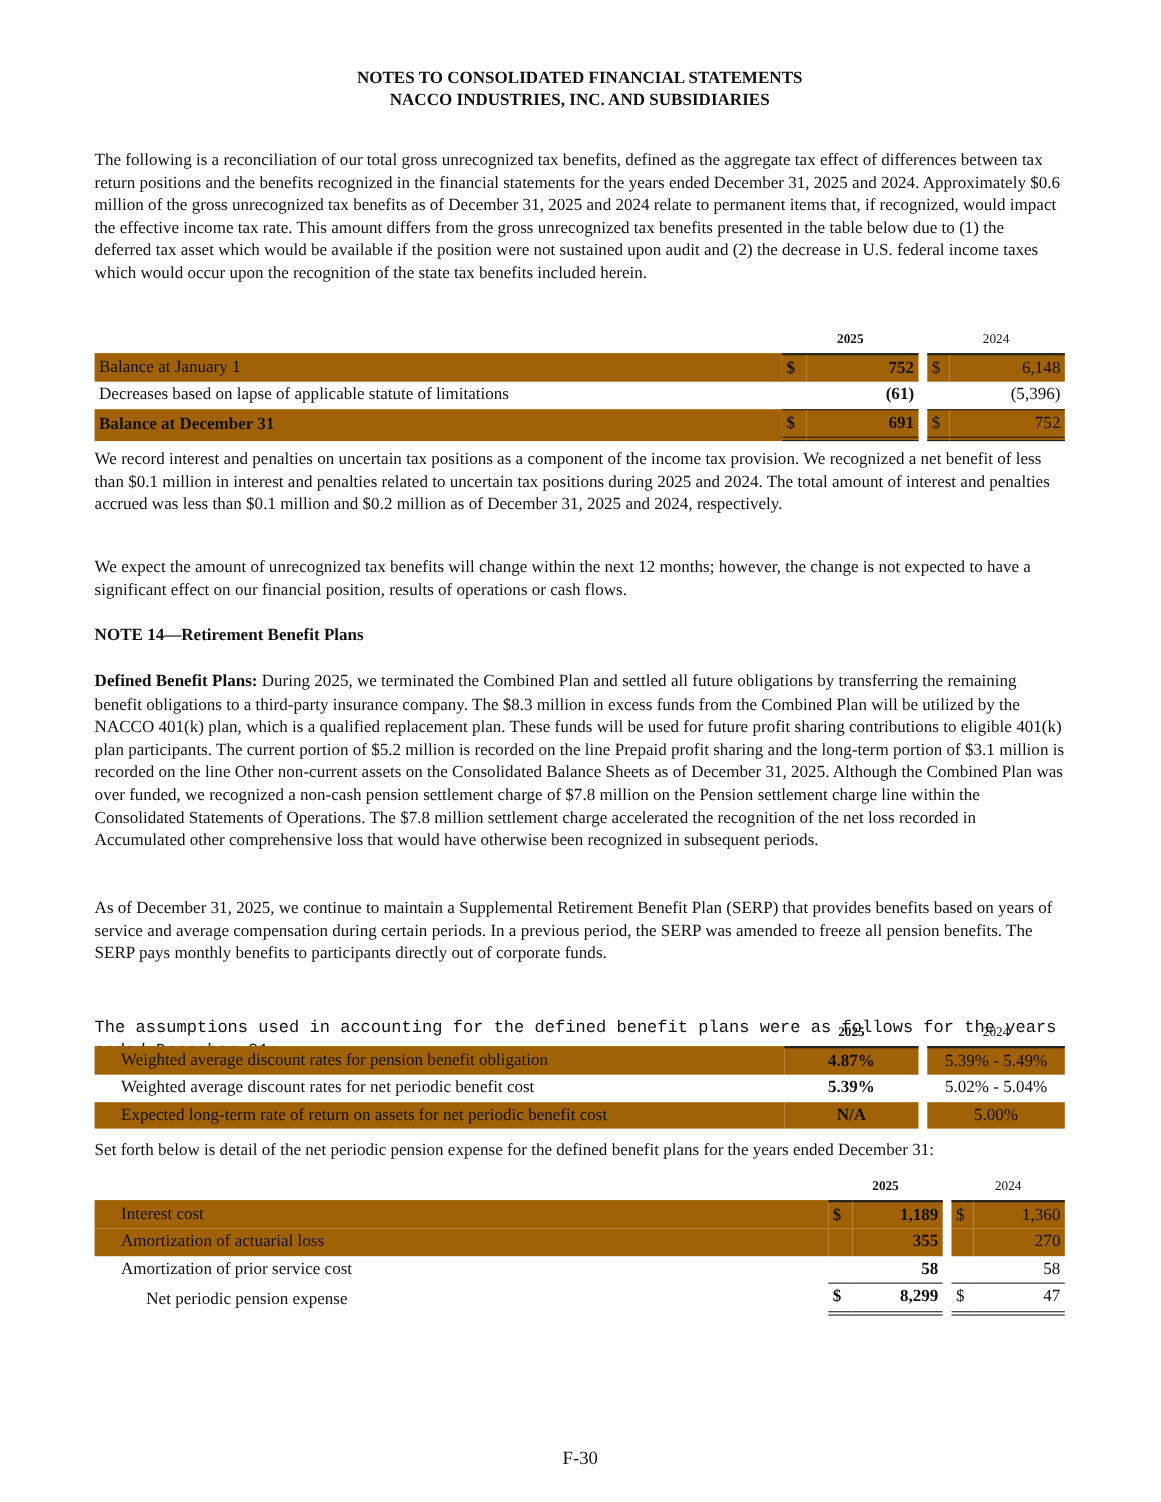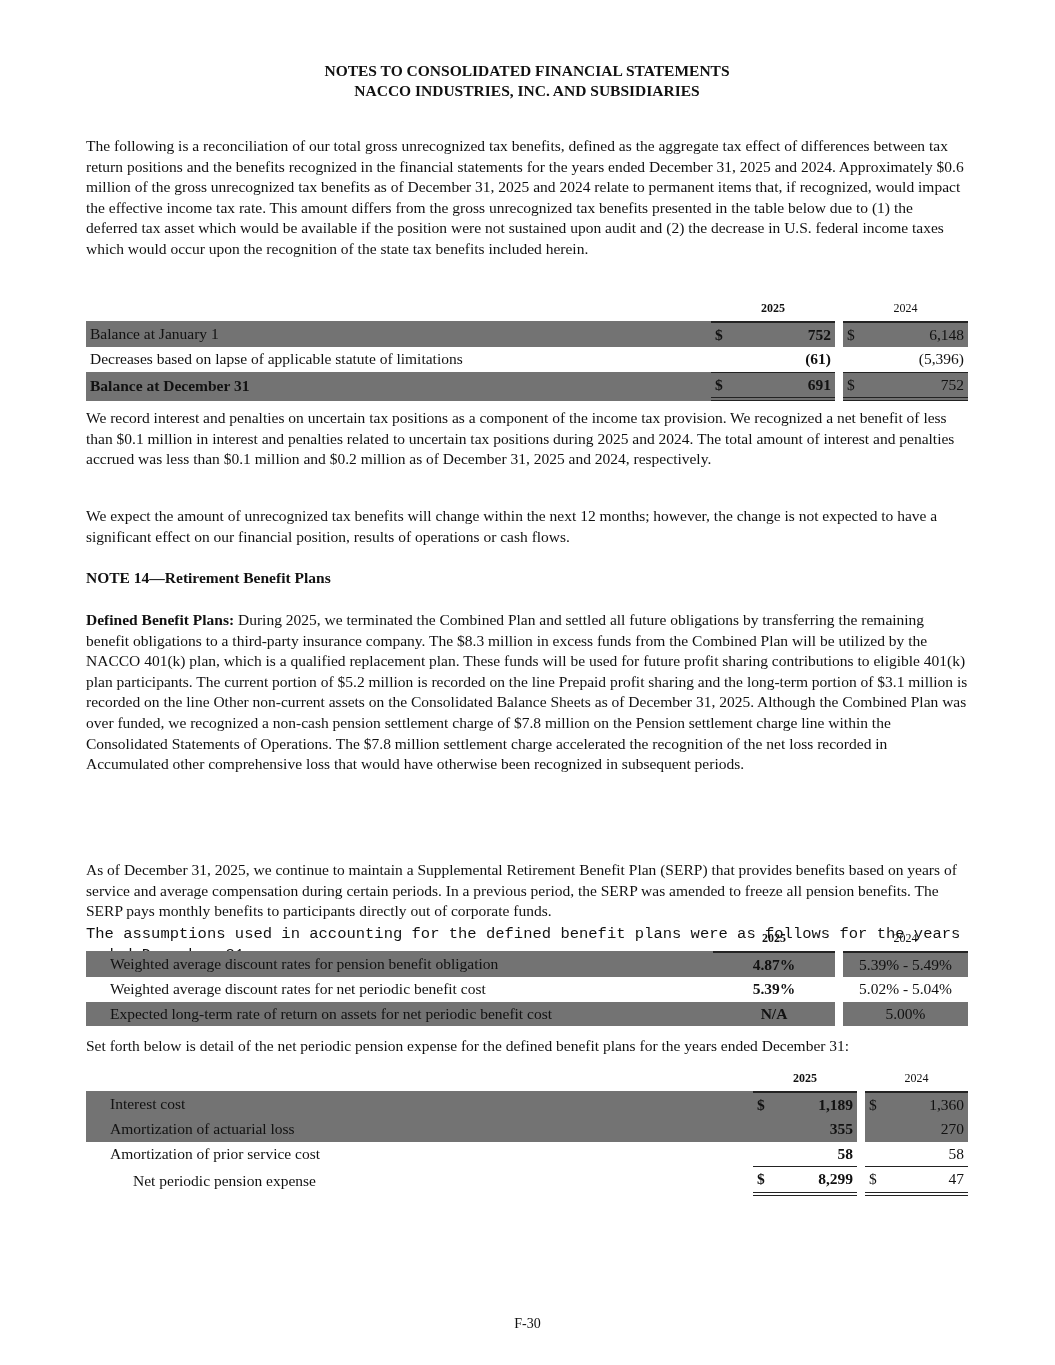--- a/index.html
+++ b/index.html
@@ -9,35 +9,35 @@
   }
   .page { position: absolute; left: 86px; top: 0; width: 882px; }
   .hdr { font-weight: bold; font-size: 15.5px; line-height: 20px; }
   .hdr-italic { font-style: italic; line-height: 20px; }
   .para { line-height: 20.6px; margin: 0; }
   .bold { font-weight: bold; }
   .abs { position: absolute; left: 0; width: 882px; }
 
   table.fin { border-collapse: separate; border-spacing: 0; width: 882px; }
   table.fin td { padding: 0; height: 24.5px; line-height: 24.5px; white-space: nowrap; }
-  .shade td { background: #737373; }
+  .shade td { background: #a16207; }
   .yr { font-size: 12px; text-align: center; line-height: 16px !important; height: 16px !important; }
   .yr-cur { font-weight: bold; }
   .gap { width: 8px; background: transparent !important; }
   .topline td.c1, .topline td.c2 { border-top: 2px solid #222; }
   .dbl td.c1, .dbl td.c2 { border-bottom: 4px double #222; }
   .sgl td.c1, .sgl td.c2 { border-top: 1.5px solid #222; }
   .dollar { text-align: left; padding-left: 4px !important; }
   .num { text-align: right; padding-right: 4px !important; }
   .lbl { padding-left: 4px !important; }
   .lbl-ind { padding-left: 24px !important; }
   .lbl-ind2 { padding-left: 26px !important; }
   .lbl-ind3 { padding-left: 47px !important; }
   .center { text-align: center; }
-  .footer { position: absolute; top: 1316px; left: 0; width: 1055px; text-align: center; font-size: 14px; }
+  .footer { position: absolute; top: 1316px; left: 0; width: 1055px; text-align: center; font-size: 17px; }
 </style>
 </head>
 <body>
 
 <div class="page">
 
   <div class="abs" style="top:61px;text-align:center;">
     <div class="hdr">NOTES TO CONSOLIDATED FINANCIAL STATEMENTS</div>
     <div class="hdr">NACCO INDUSTRIES, INC. AND SUBSIDIARIES</div>
   </div>
@@ -89,21 +89,21 @@
       </table>
   </div>
 
   <p class="para abs" style="top:408px;">We record interest and penalties on uncertain tax positions as a component of the income tax provision. We recognized a net benefit of less than $0.1 million in interest and penalties related to uncertain tax positions during 2025 and 2024. The total amount of interest and penalties accrued was less than $0.1 million and $0.2 million as of December 31, 2025 and 2024, respectively.</p>
   <p class="para abs" style="top:506px;">We expect the amount of unrecognized tax benefits will change within the next 12 months; however, the change is not expected to have a significant effect on our financial position, results of operations or cash flows.</p>
 
   <div class="abs bold" style="top:568px; line-height:20px;">NOTE 14—Retirement Benefit Plans</div>
 
   <p class="para abs" style="top:610px;"><span class="bold">Defined Benefit Plans:</span><span> During 2025, we terminated the Combined Plan and settled all future obligations by transferring the remaining benefit obligations to a third-party insurance company. The $8.3 million in excess funds from the Combined Plan will be utilized by the NACCO 401(k) plan, which is a qualified replacement plan. These funds will be used for future profit sharing contributions to eligible 401(k) plan participants. The current portion of $5.2 million is recorded on the line Prepaid profit sharing and the long-term portion of $3.1 million is recorded on the line Other non-current assets on the Consolidated Balance Sheets as of December 31, 2025. Although the Combined Plan was over funded, we recognized a non-cash pension settlement charge of $7.8 million on the Pension settlement charge line within the Consolidated Statements of Operations. The $7.8 million settlement charge accelerated the recognition of the net loss recorded in Accumulated other comprehensive loss that would have otherwise been recognized in subsequent periods.</span></p>
 
-  <p class="para abs" style="top:860px;">As of December 31, 2025, we continue to maintain a Supplemental Retirement Benefit Plan (SERP) that provides benefits based on years of service and average compensation during certain periods. In a previous period, the SERP was amended to freeze all pension benefits. The SERP pays monthly benefits to participants directly out of corporate funds.</p>
+  <p class="para abs" style="top:816px;">As of December 31, 2025, we continue to maintain a Supplemental Retirement Benefit Plan (SERP) that provides benefits based on years of service and average compensation during certain periods. In a previous period, the SERP was amended to freeze all pension benefits. The SERP pays monthly benefits to participants directly out of corporate funds.</p>
 
   <p class="para abs" style="top:924px;font-family:Liberation Mono, monospace;">The assumptions used in accounting for the defined benefit plans were as follows for the years ended December 31:</p>
 
   <div class="abs" style="top:926px;">
     <table class="fin">
       <colgroup>
         <col style="width:627px">
           <col style="width:122px">
           <col style="width:8px">
           <col style="width:125px">

